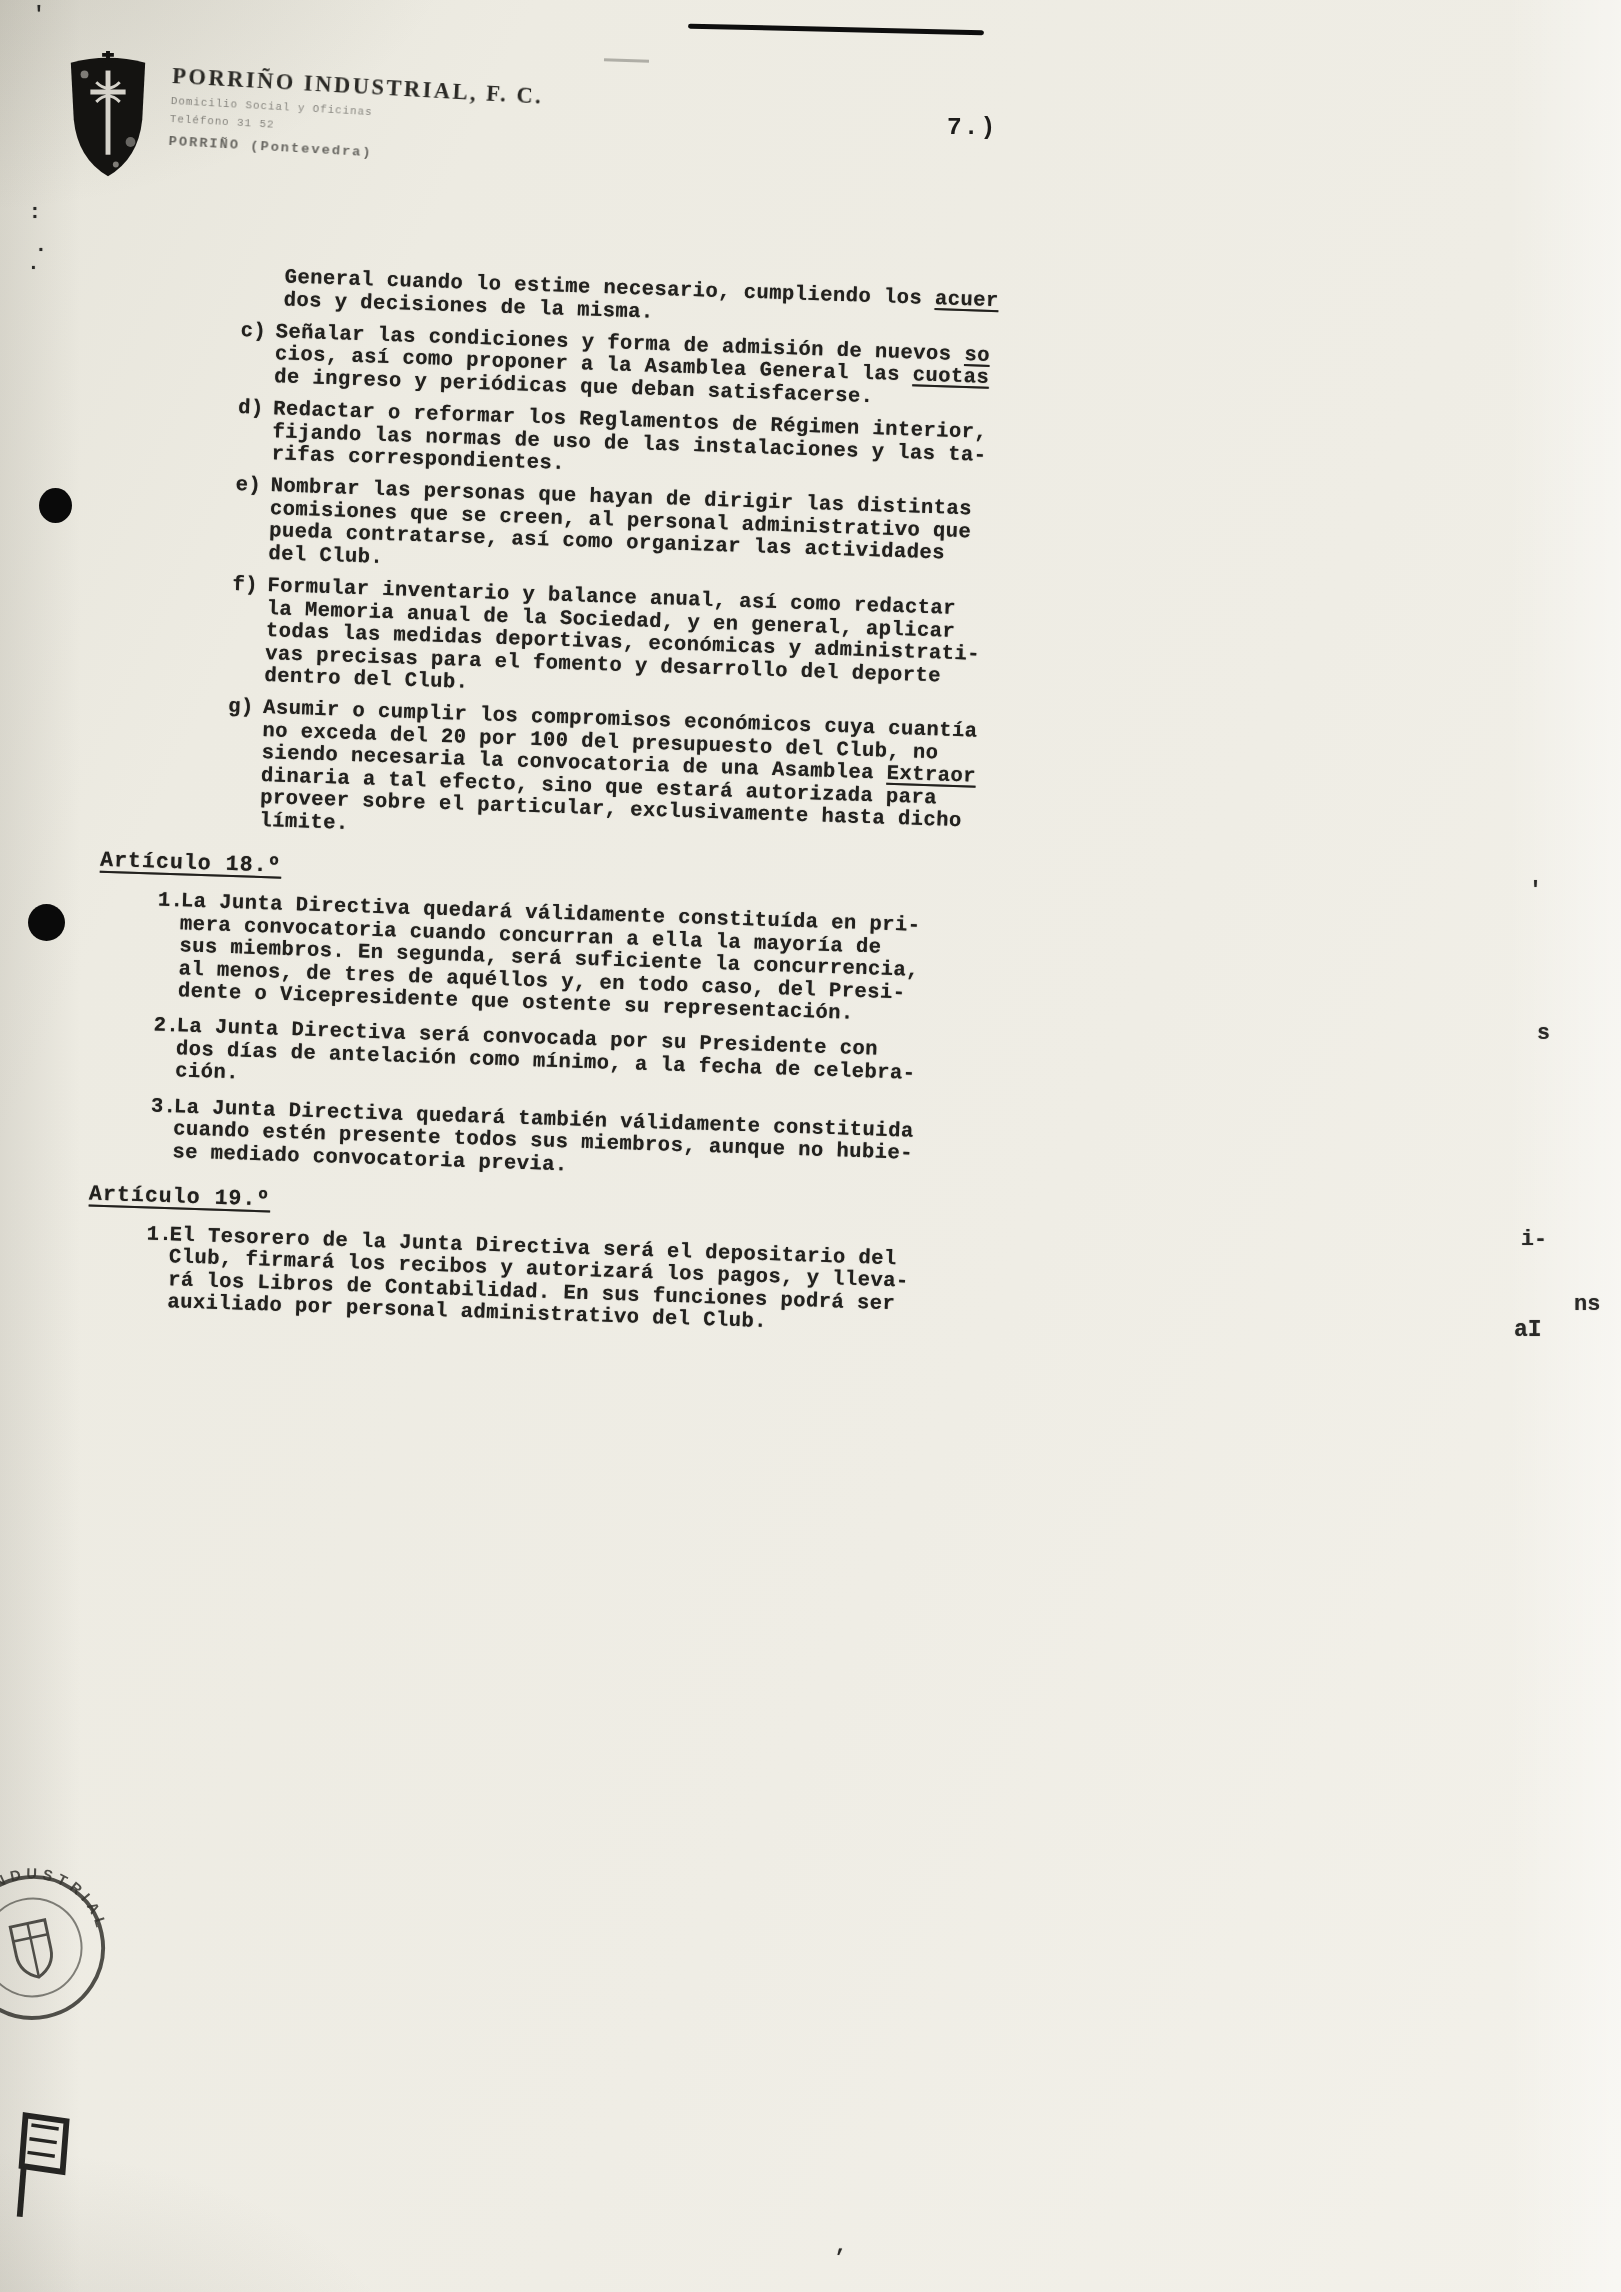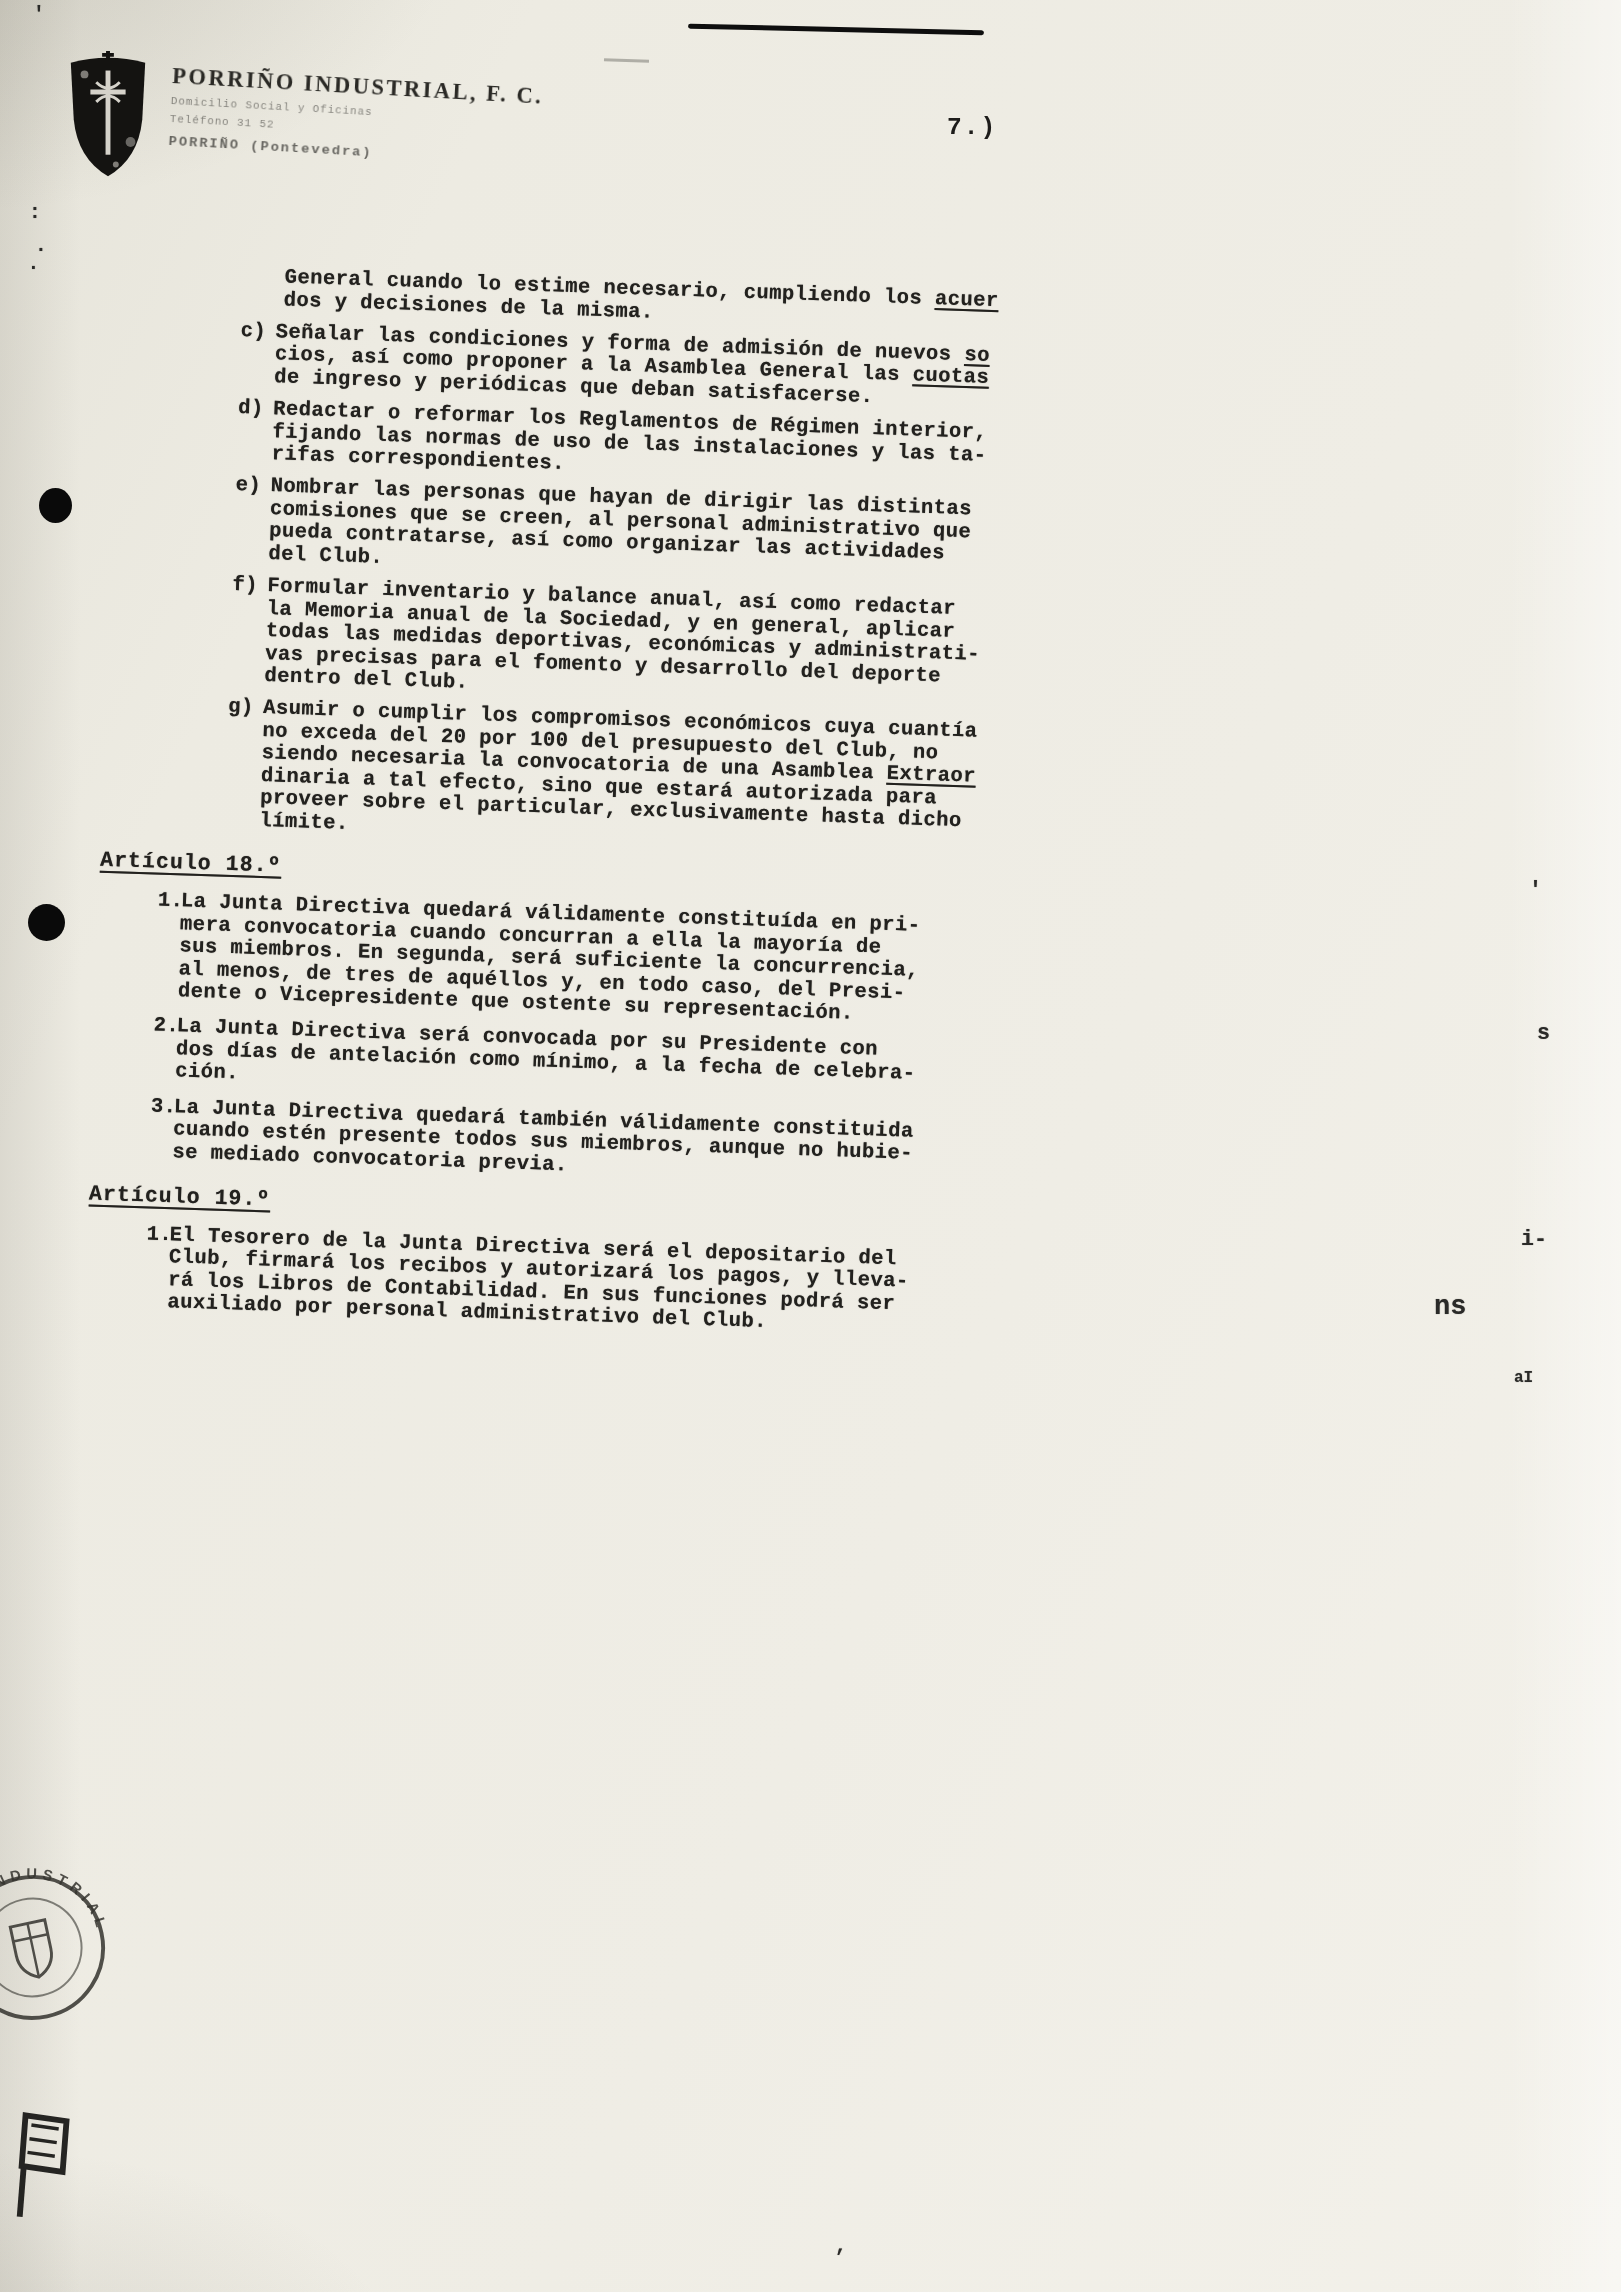--- a/index.html
+++ b/index.html
@@ -185,22 +185,22 @@
     <g stroke="#151513" stroke-width="6" fill="none" opacity=".92">
       <path d="M18,8 L60,14 L56,66 L14,60 Z"></path>
       <path d="M24,18 L52,22 M22,32 L50,36 M20,46 L48,50" stroke-width="3.5"></path>
       <path d="M16,62 L12,112"></path>
     </g>
   </svg>
 
   <div id="artifacts">
       <span class="artifact" style="left: 1537px; top: 1021px; font-size: 21.6px;">s</span>
       <span class="artifact" style="left: 1521px; top: 1227px; font-size: 21.6px;">i-</span>
-      <span class="artifact" style="left: 1434px; top: 1292px; font-size: 27px;">ns</span>
-      <span class="artifact" style="left: 1514px; top: 1369px; font-size: 16px;">aI</span>
+      <span class="artifact" style="left: 1574px; top: 1292px; font-size: 22px;">ns</span>
+      <span class="artifact" style="left: 1514px; top: 1317px; font-size: 23px;">aI</span>
       <span class="artifact" style="left: 1529px; top: 878px; font-size: 21.6px;">'</span>
       <span class="artifact" style="left: 835px; top: 2235px; font-size: 19.6px;">,</span>
       <span class="artifact" style="left: 33px; top: 3.9px; font-size: 19.6px;">'</span>
       <span class="artifact" style="left: 29px; top: 202px; font-size: 19.6px;">:</span>
       <span class="artifact" style="left: 35px; top: 239px; font-size: 19.6px;">·</span>
       <span class="artifact" style="left: 27.4px; top: 257px; font-size: 19.6px;">·</span>
     </div>
 
 </div>
 

